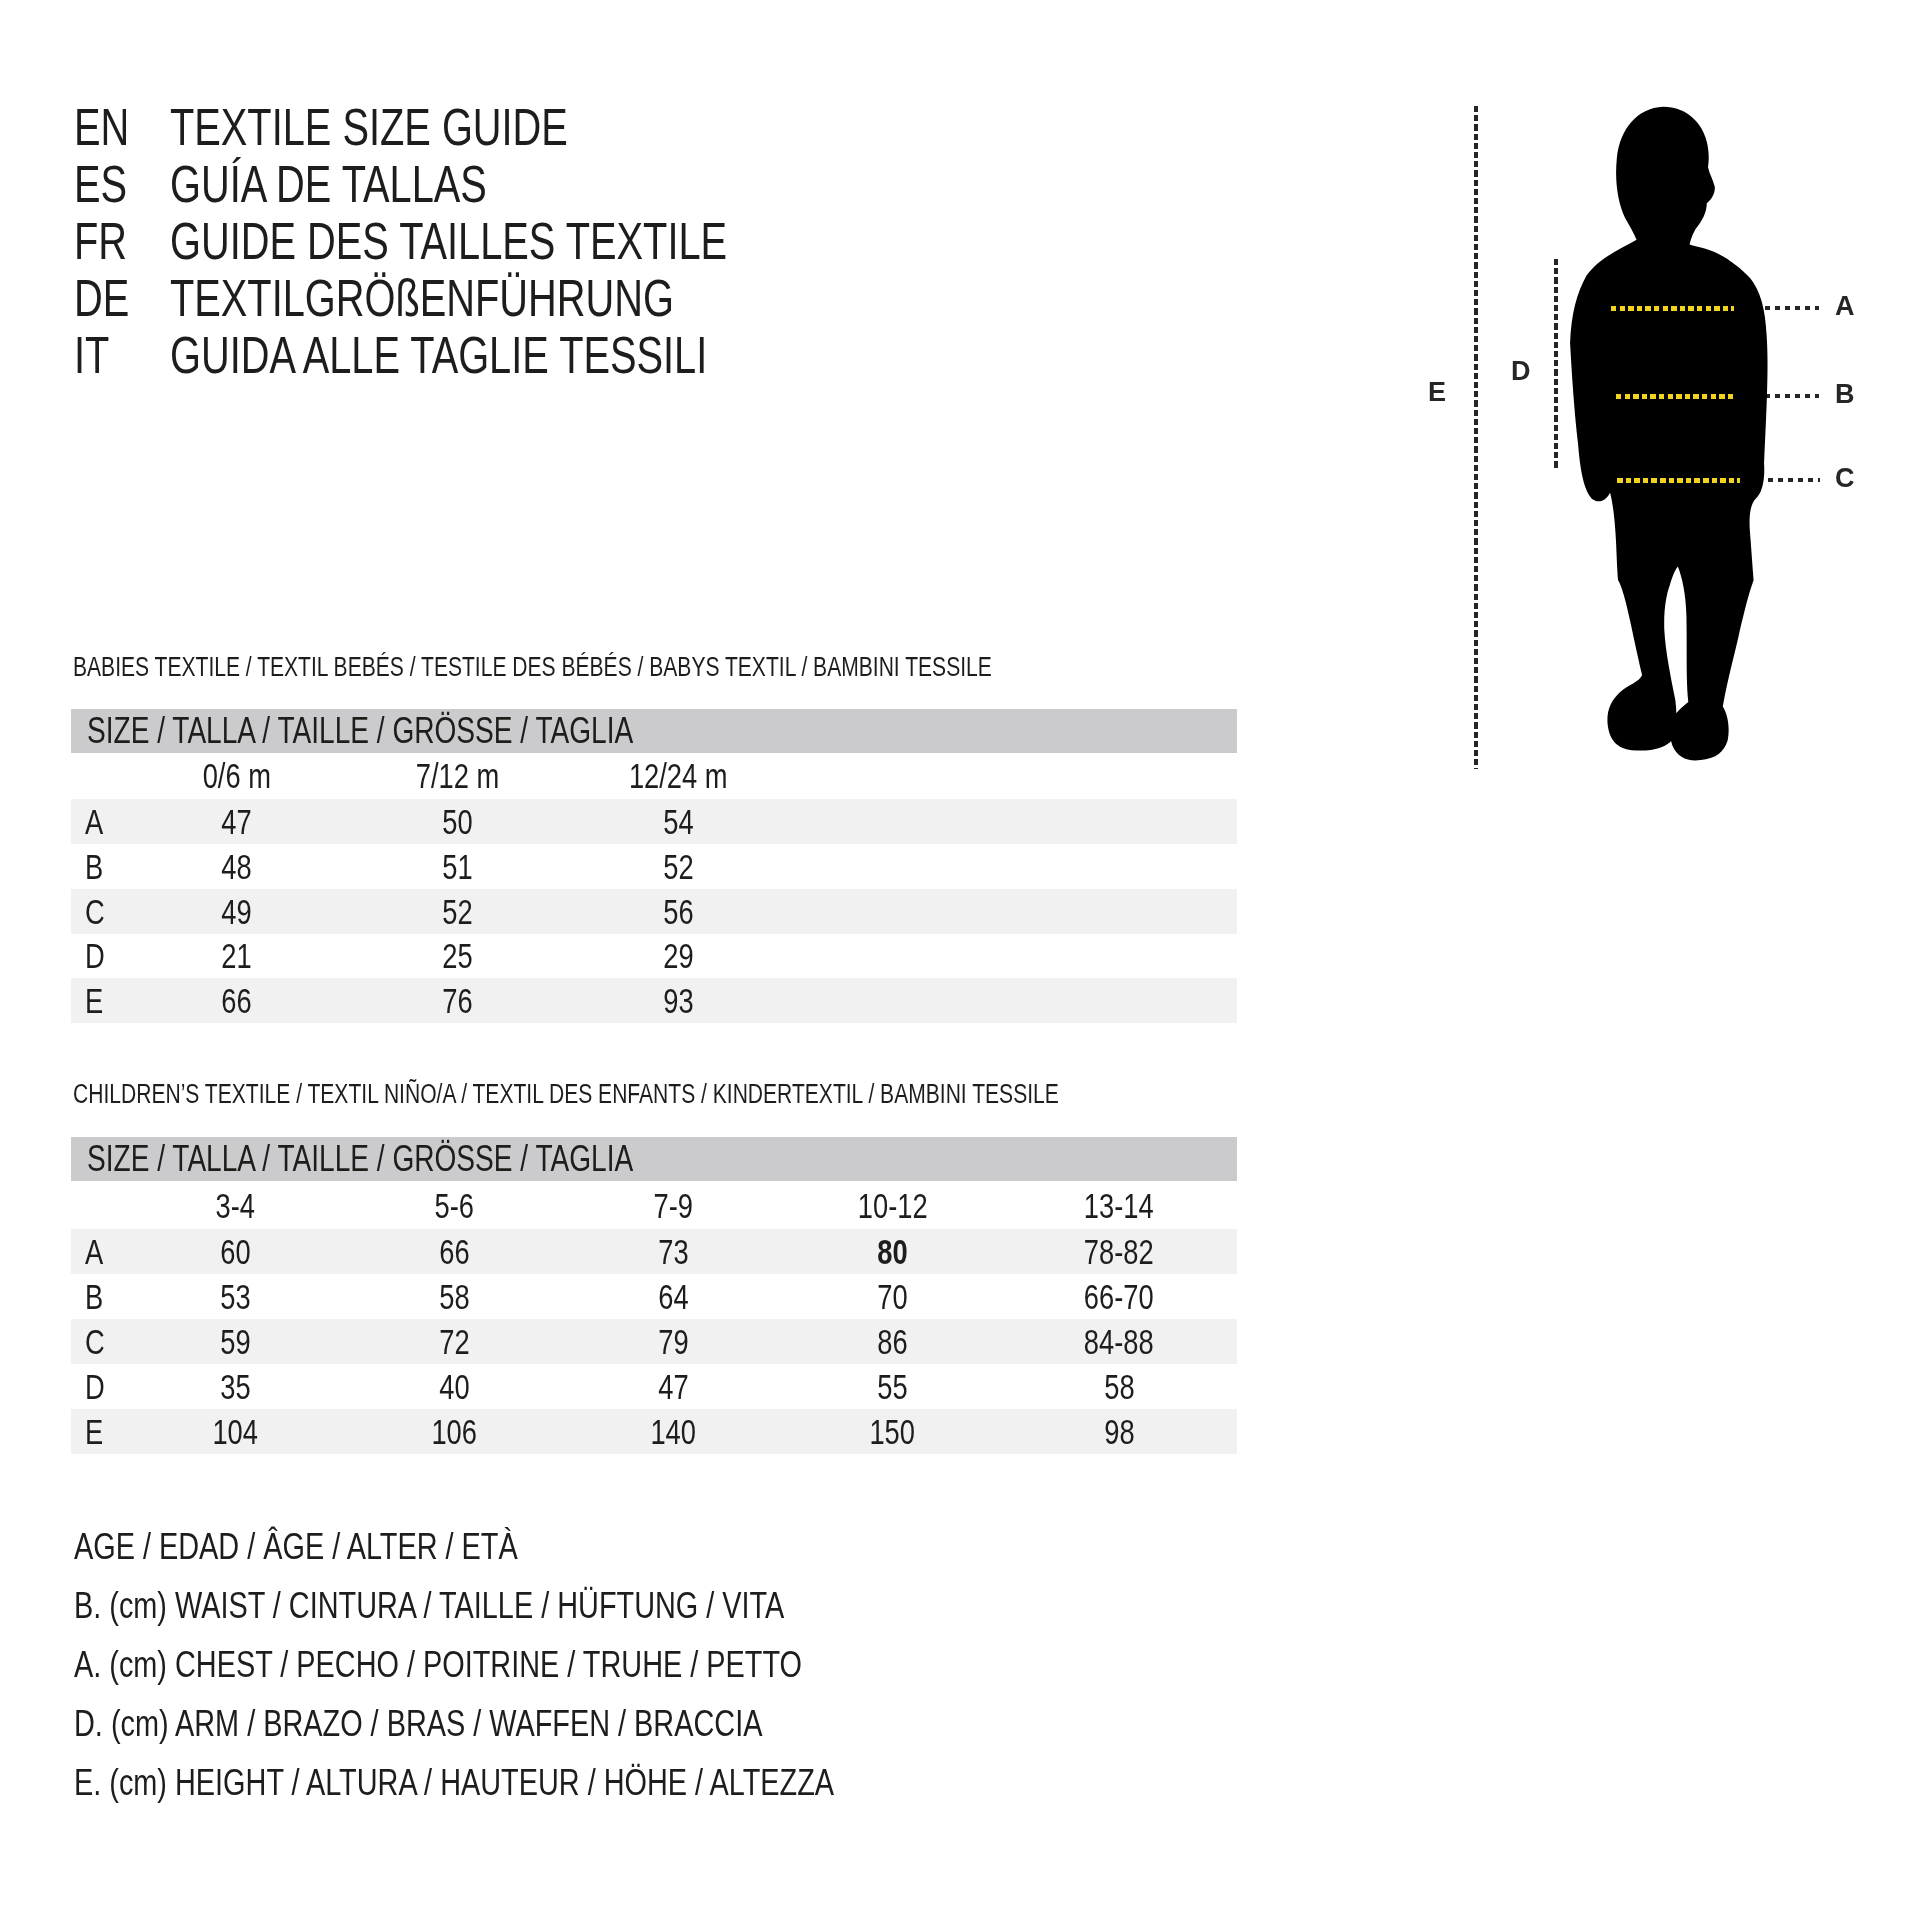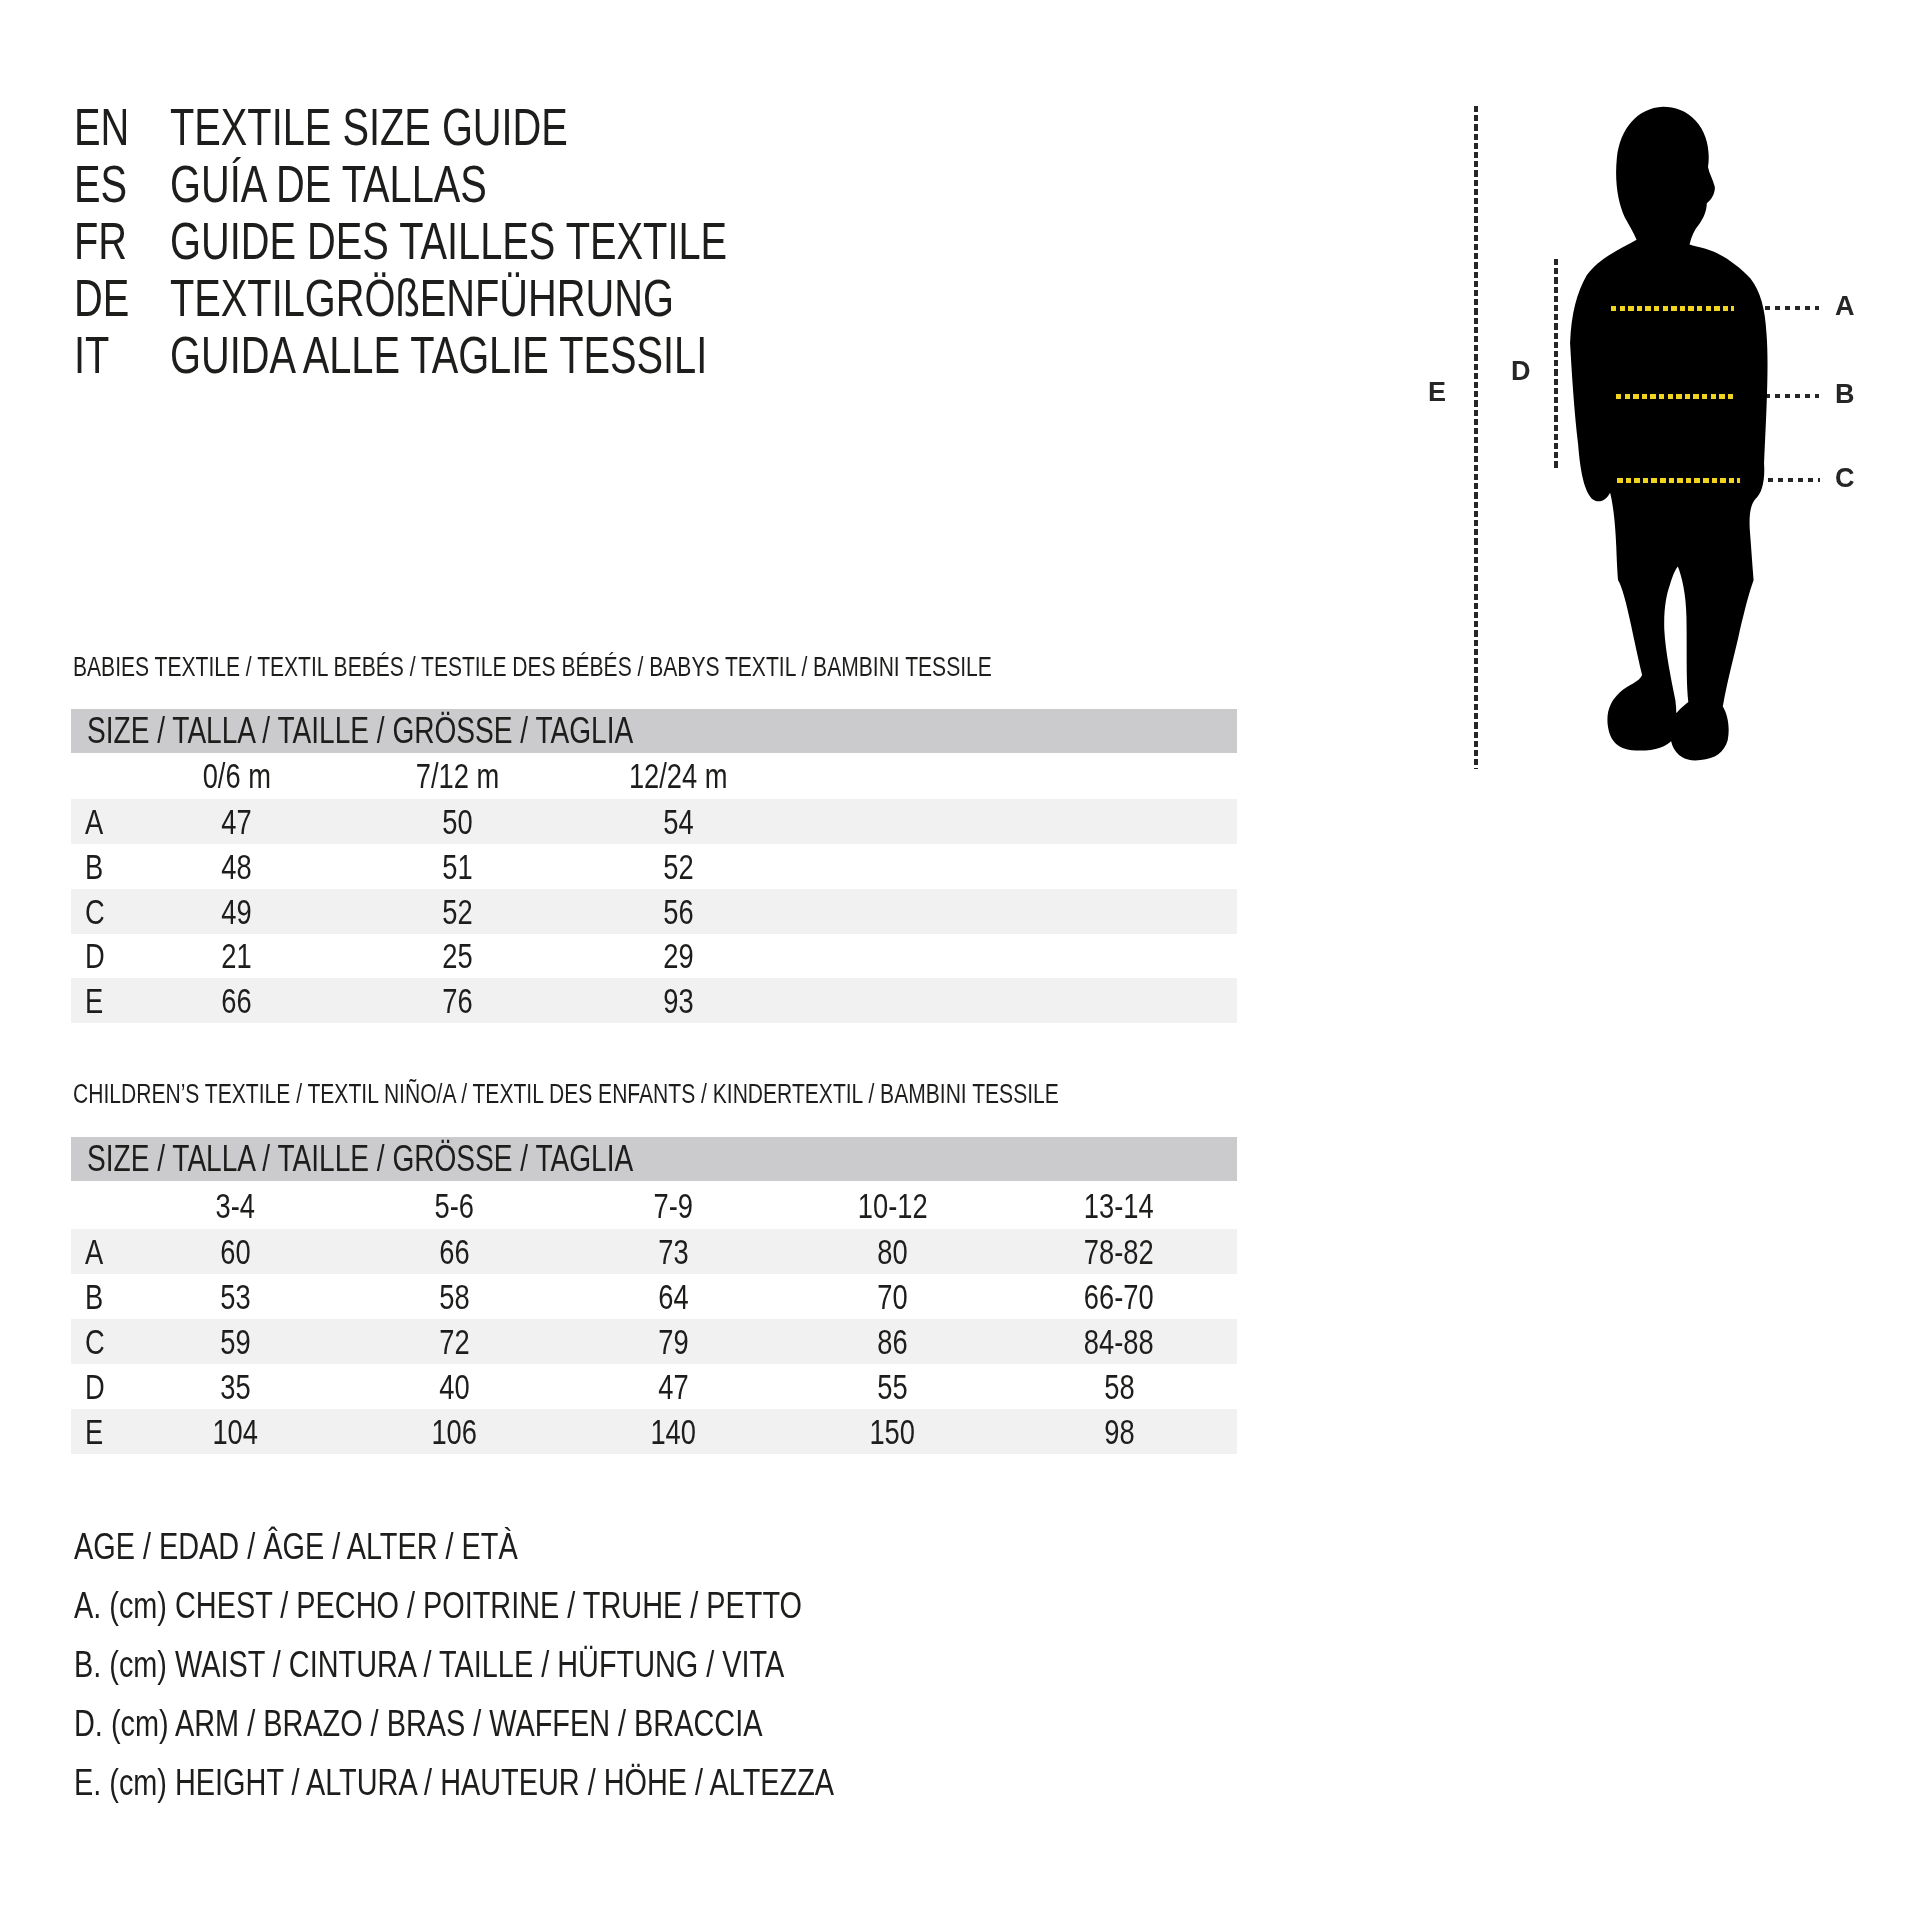--- a/index.html
+++ b/index.html
@@ -254,21 +254,21 @@
       </div>
       <div class="cell-val" style="width: 219px;">
         <span class="cdc">60</span>
       </div>
       <div class="cell-val" style="width: 219px;">
         <span class="cdc">66</span>
       </div>
       <div class="cell-val" style="width: 219px;">
         <span class="cdc">73</span>
       </div>
-      <div class="cell-val" style="width: 219px;">
+      <div class="cell-val" style="width: 219px; font-weight: bold;">
         <span class="cdc">80</span>
       </div>
       <div class="cell-val" style="width: 234px;">
         <span class="cdc">78-82</span>
       </div>
     </div>
     <div class="trow" style="top: 1274px;">
       <div class="cell-label" style="width: 55px;">
         <span class="cd">B</span>
       </div>
@@ -345,18 +345,18 @@
         <span class="cdc">150</span>
       </div>
       <div class="cell-val" style="width: 234px;">
         <span class="cdc">98</span>
       </div>
     </div>
   </div>
 
 <div id="legend" class="abs">
     <div class="legend-row"><span class="cd">AGE / EDAD / ÂGE / ALTER / ETÀ</span></div>
+    <div class="legend-row"><span class="cd">B. (cm) WAIST / CINTURA / TAILLE / HÜFTUNG / VITA</span></div>
     <div class="legend-row"><span class="cd">A. (cm) CHEST / PECHO / POITRINE / TRUHE / PETTO</span></div>
-    <div class="legend-row"><span class="cd">B. (cm) WAIST / CINTURA / TAILLE / HÜFTUNG / VITA</span></div>
     <div class="legend-row"><span class="cd">D. (cm) ARM / BRAZO / BRAS / WAFFEN / BRACCIA</span></div>
     <div class="legend-row"><span class="cd">E. (cm) HEIGHT / ALTURA / HAUTEUR / HÖHE / ALTEZZA</span></div>
   </div>
 
 
 </body></html>

